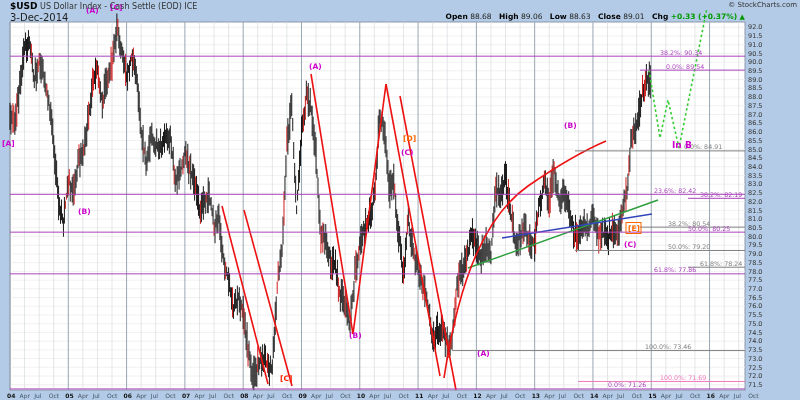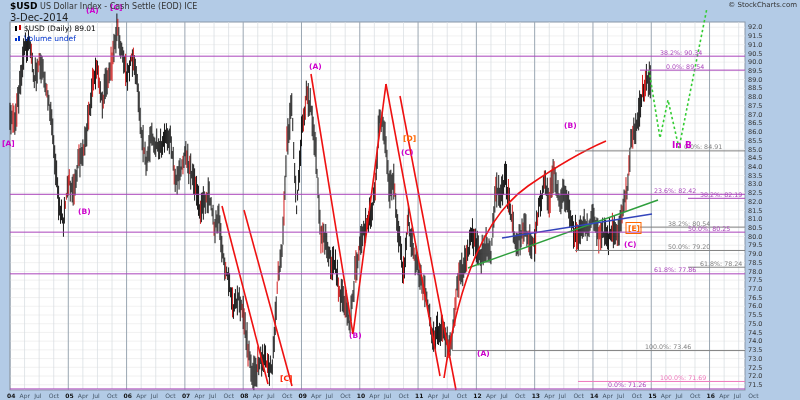--- a/index.html
+++ b/index.html
@@ -929,29 +929,28 @@
       <text x="672" y="148" font-size="9" fill="#cc00cc" font-weight="bold">In B</text>
     </svg>
 
   <div class="hdr title-line">
     <span class="symbol">$USD</span>
     <span>US Dollar Index - Cash Settle (EOD) ICE</span>
   </div>
   <div class="hdr date-line">3-Dec-2014</div>
   <div class="hdr copyright">© StockCharts.com</div>
 
+  <div class="hdr quote-line">
+    <b>Open</b>
+    <span>88.68</span>
+    <b>High</b>
+    <span>89.06</span>
+    <b>Low</b>
+    <span>88.63</span>
+    <b>Close</b>
+    <span>89.01</span>
+    <b>Chg</b>
+    <span class="chg-val">+0.33 (+0.37%)</span>
+    <span class="chg-arrow">▲</span>
+  </div>
 
-  <div class="hdr legend">
-    <div>
-      <span class="licon"><svg width="8" height="8">
-            <rect x="1" y="2" width="2" height="5" fill="#000"></rect>
-            <rect x="5" y="1" width="2" height="5" fill="#cc0000"></rect>
-          </svg></span><span>$USD (Daily) 89.01</span>
-    </div>
-    <div class="vol">
-      <span class="licon"><svg width="8" height="8">
-            <rect x="1" y="4" width="2" height="3" fill="#0033cc"></rect>
-            <rect x="4" y="2" width="2" height="5" fill="#0033cc"></rect>
-          </svg></span><span>Volume undef</span>
-    </div>
-  </div>
 
 </div>
 
 </body></html>

